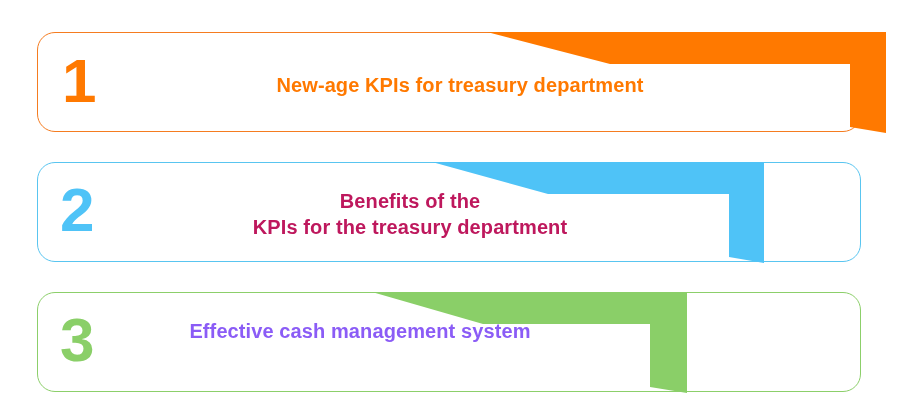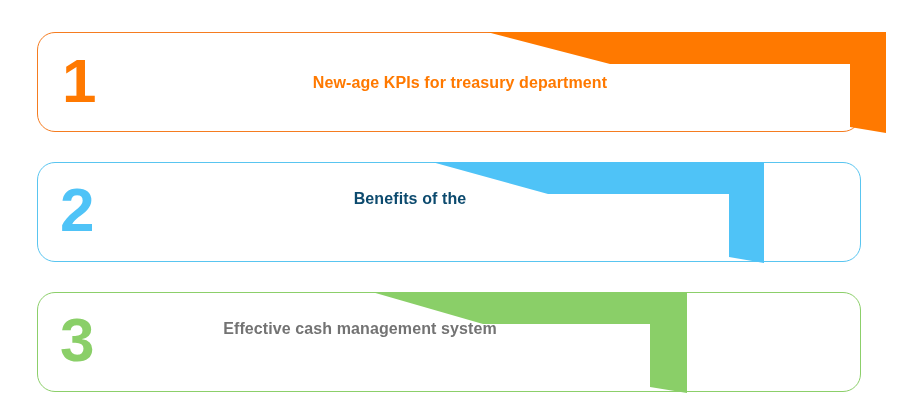--- a/index.html
+++ b/index.html
@@ -60,21 +60,21 @@
     letter-spacing: -0.02em;
     user-select: none;
   }
 
   
   .step-text {
     position: absolute;
     text-align: center;
     font-weight: 700;
     line-height: 1.32;
-    font-size: 16px;
+    font-size: 20px;
     letter-spacing: 0.1px;
   }
   .step-text .line { display: block; white-space: nowrap; }
 
   
   #row-1 { top: 0; height: 145px; }
   #card-1 {
     left: 37px; top: 32px; width: 824px; height: 100px;
     border-color: #F57C20;
   }
@@ -126,35 +126,36 @@
     <div class="step-card" id="card-2"></div>
 
     <div class="step-banner">
       <svg height="145" viewBox="0 0 904 145" xmlns="http://www.w3.org/2000/svg">
         <path d="M 432 32 L 764 32 L 764 133 L 729 127 L 729 64 L 548 64 Z" fill="#4FC3F7"></path>
       </svg>
     </div>
 
     <div class="step-number" id="number-2" style="color:#4FC3F7">2</div>
 
-    <div class="step-text" id="text-2" style="color:#0c4a6e">
+    <div class="step-text" id="text-2" style="color:#be185d">
       <span class="line">Benefits of the</span>
+      <span class="line">KPIs for the treasury department</span>
     </div>
   </div>
 
   <div class="step-row" id="row-3">
 
     <div class="step-card" id="card-3"></div>
 
     <div class="step-banner">
       <svg height="150" viewBox="0 0 904 150" xmlns="http://www.w3.org/2000/svg">
         <path d="M 372 32 L 687 32 L 687 133 L 650 127 L 650 64 L 483 64 Z" fill="#8ACF68"></path>
       </svg>
     </div>
 
     <div class="step-number" id="number-3" style="color:#8ACF68">3</div>
 
-    <div class="step-text" id="text-3" style="color:#737373">
+    <div class="step-text" id="text-3" style="color:#8b5cf6">
       <span class="line">Effective cash management system</span>
     </div>
   </div>
 
 </div>
 
 </body></html>

